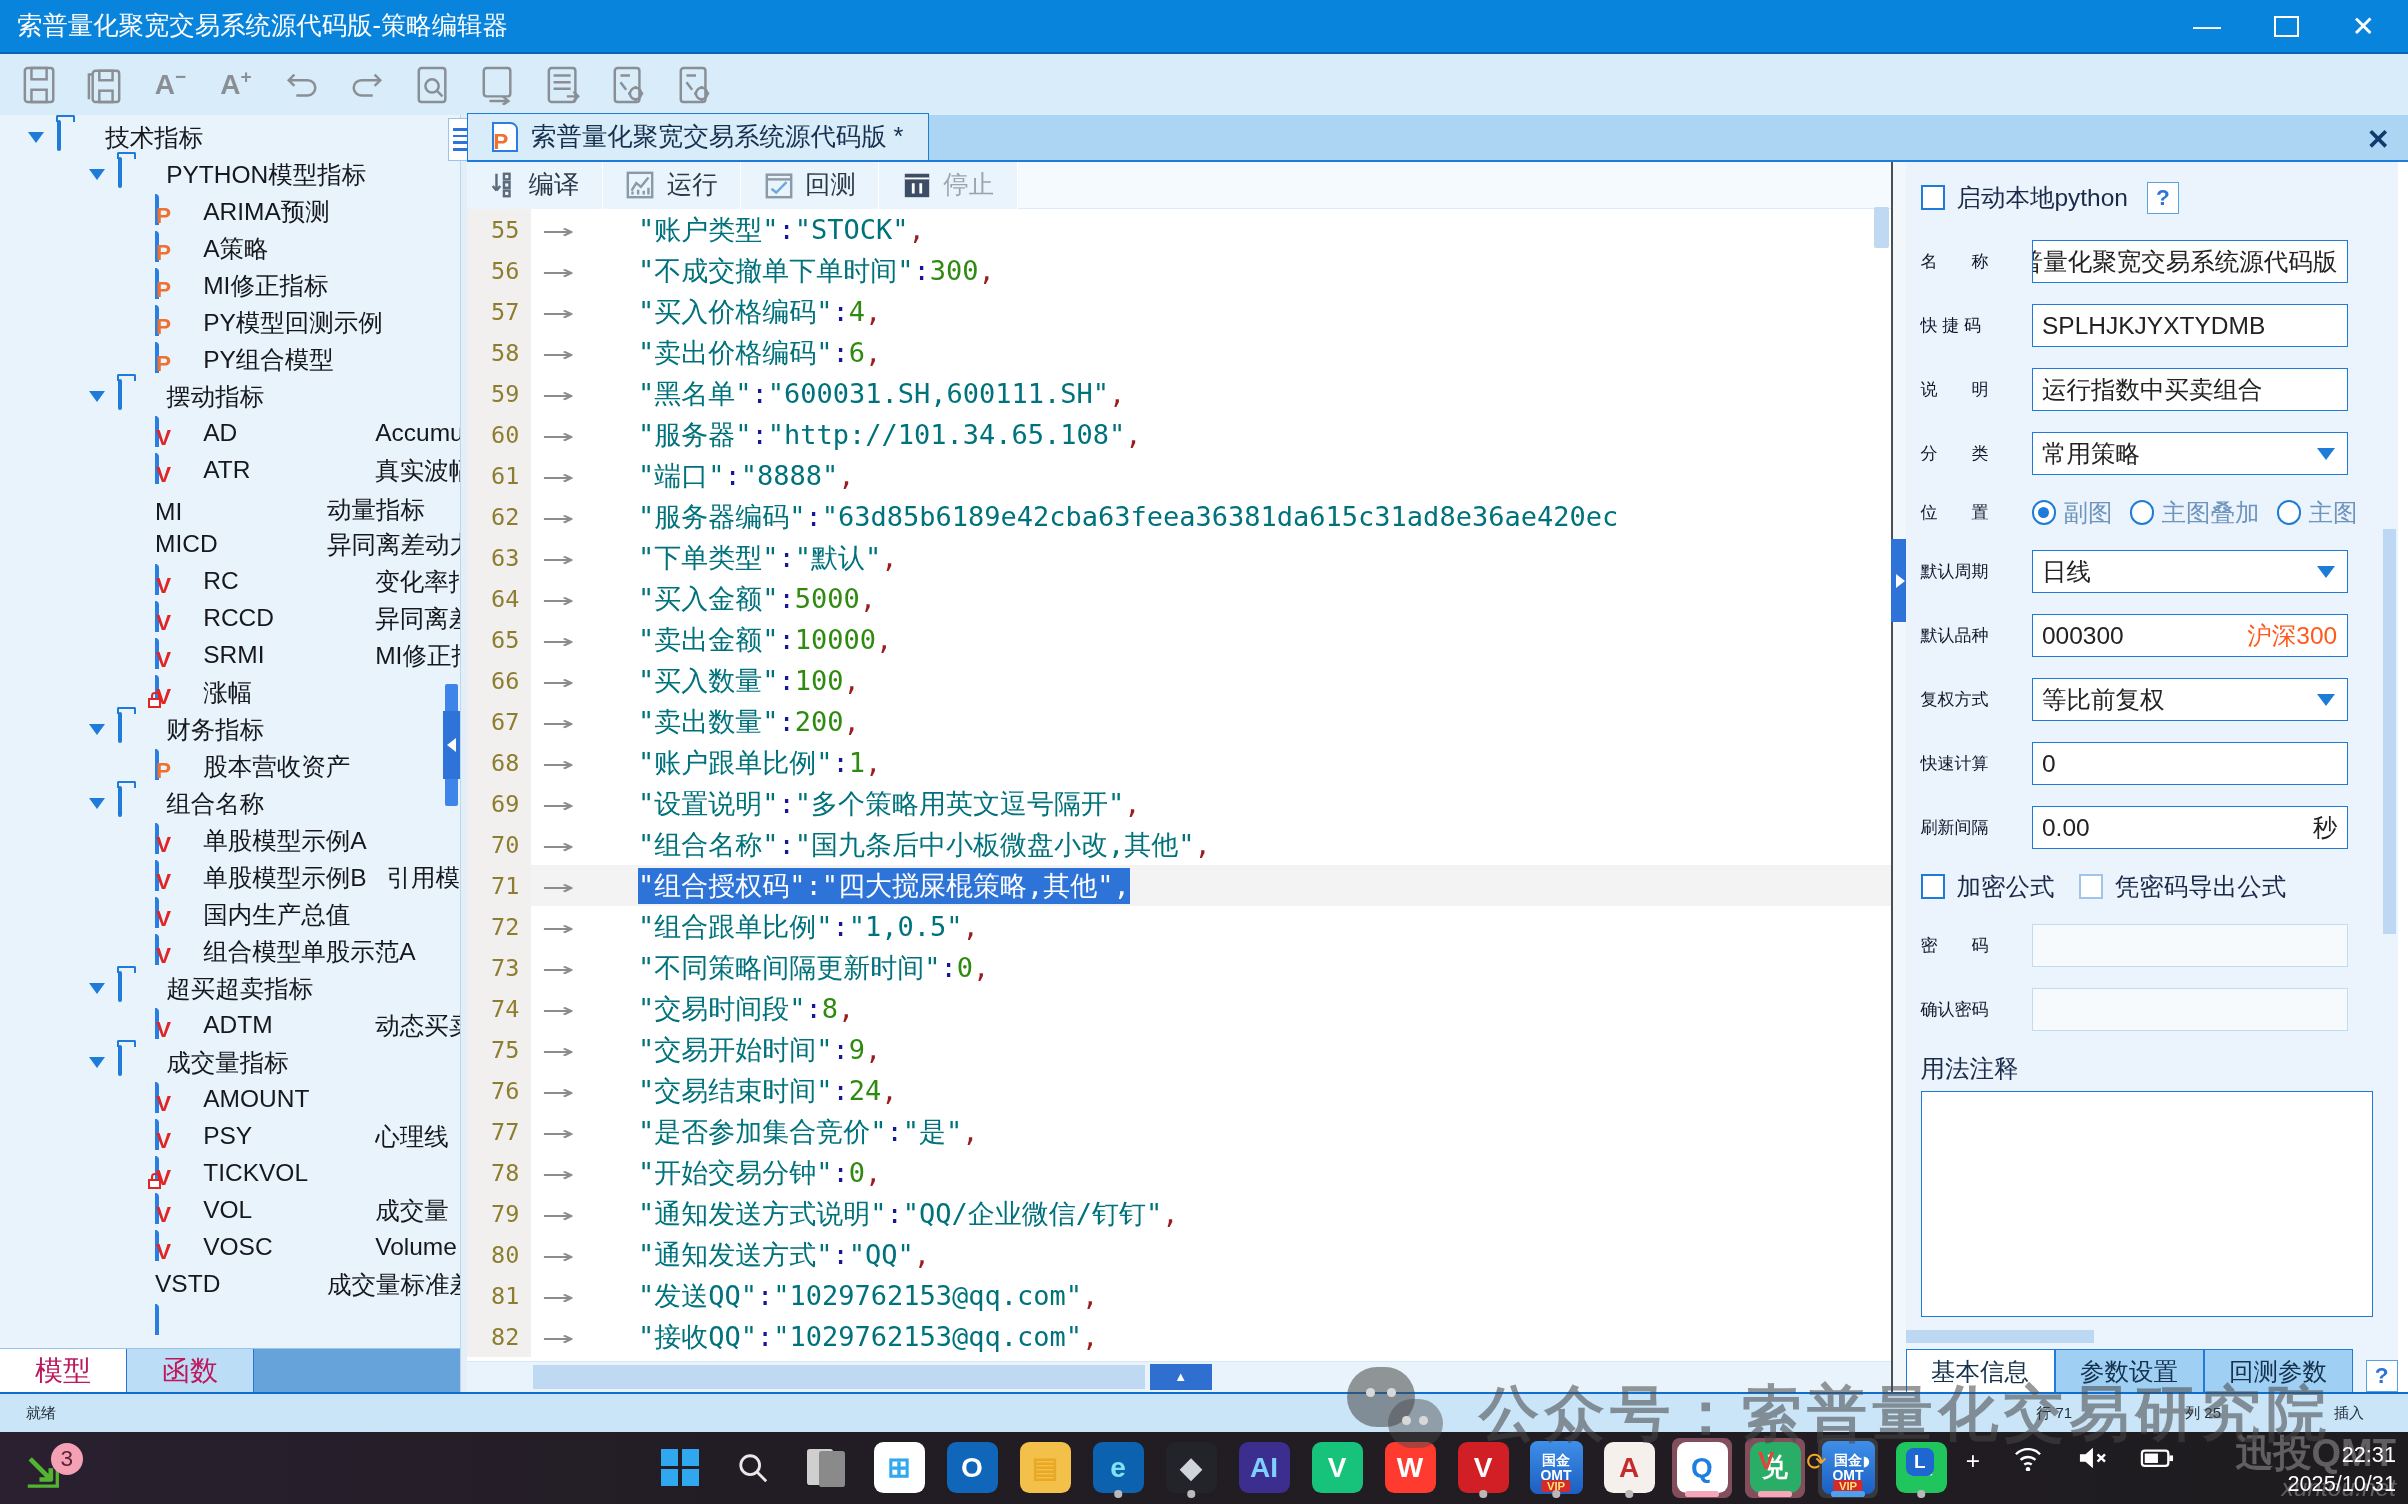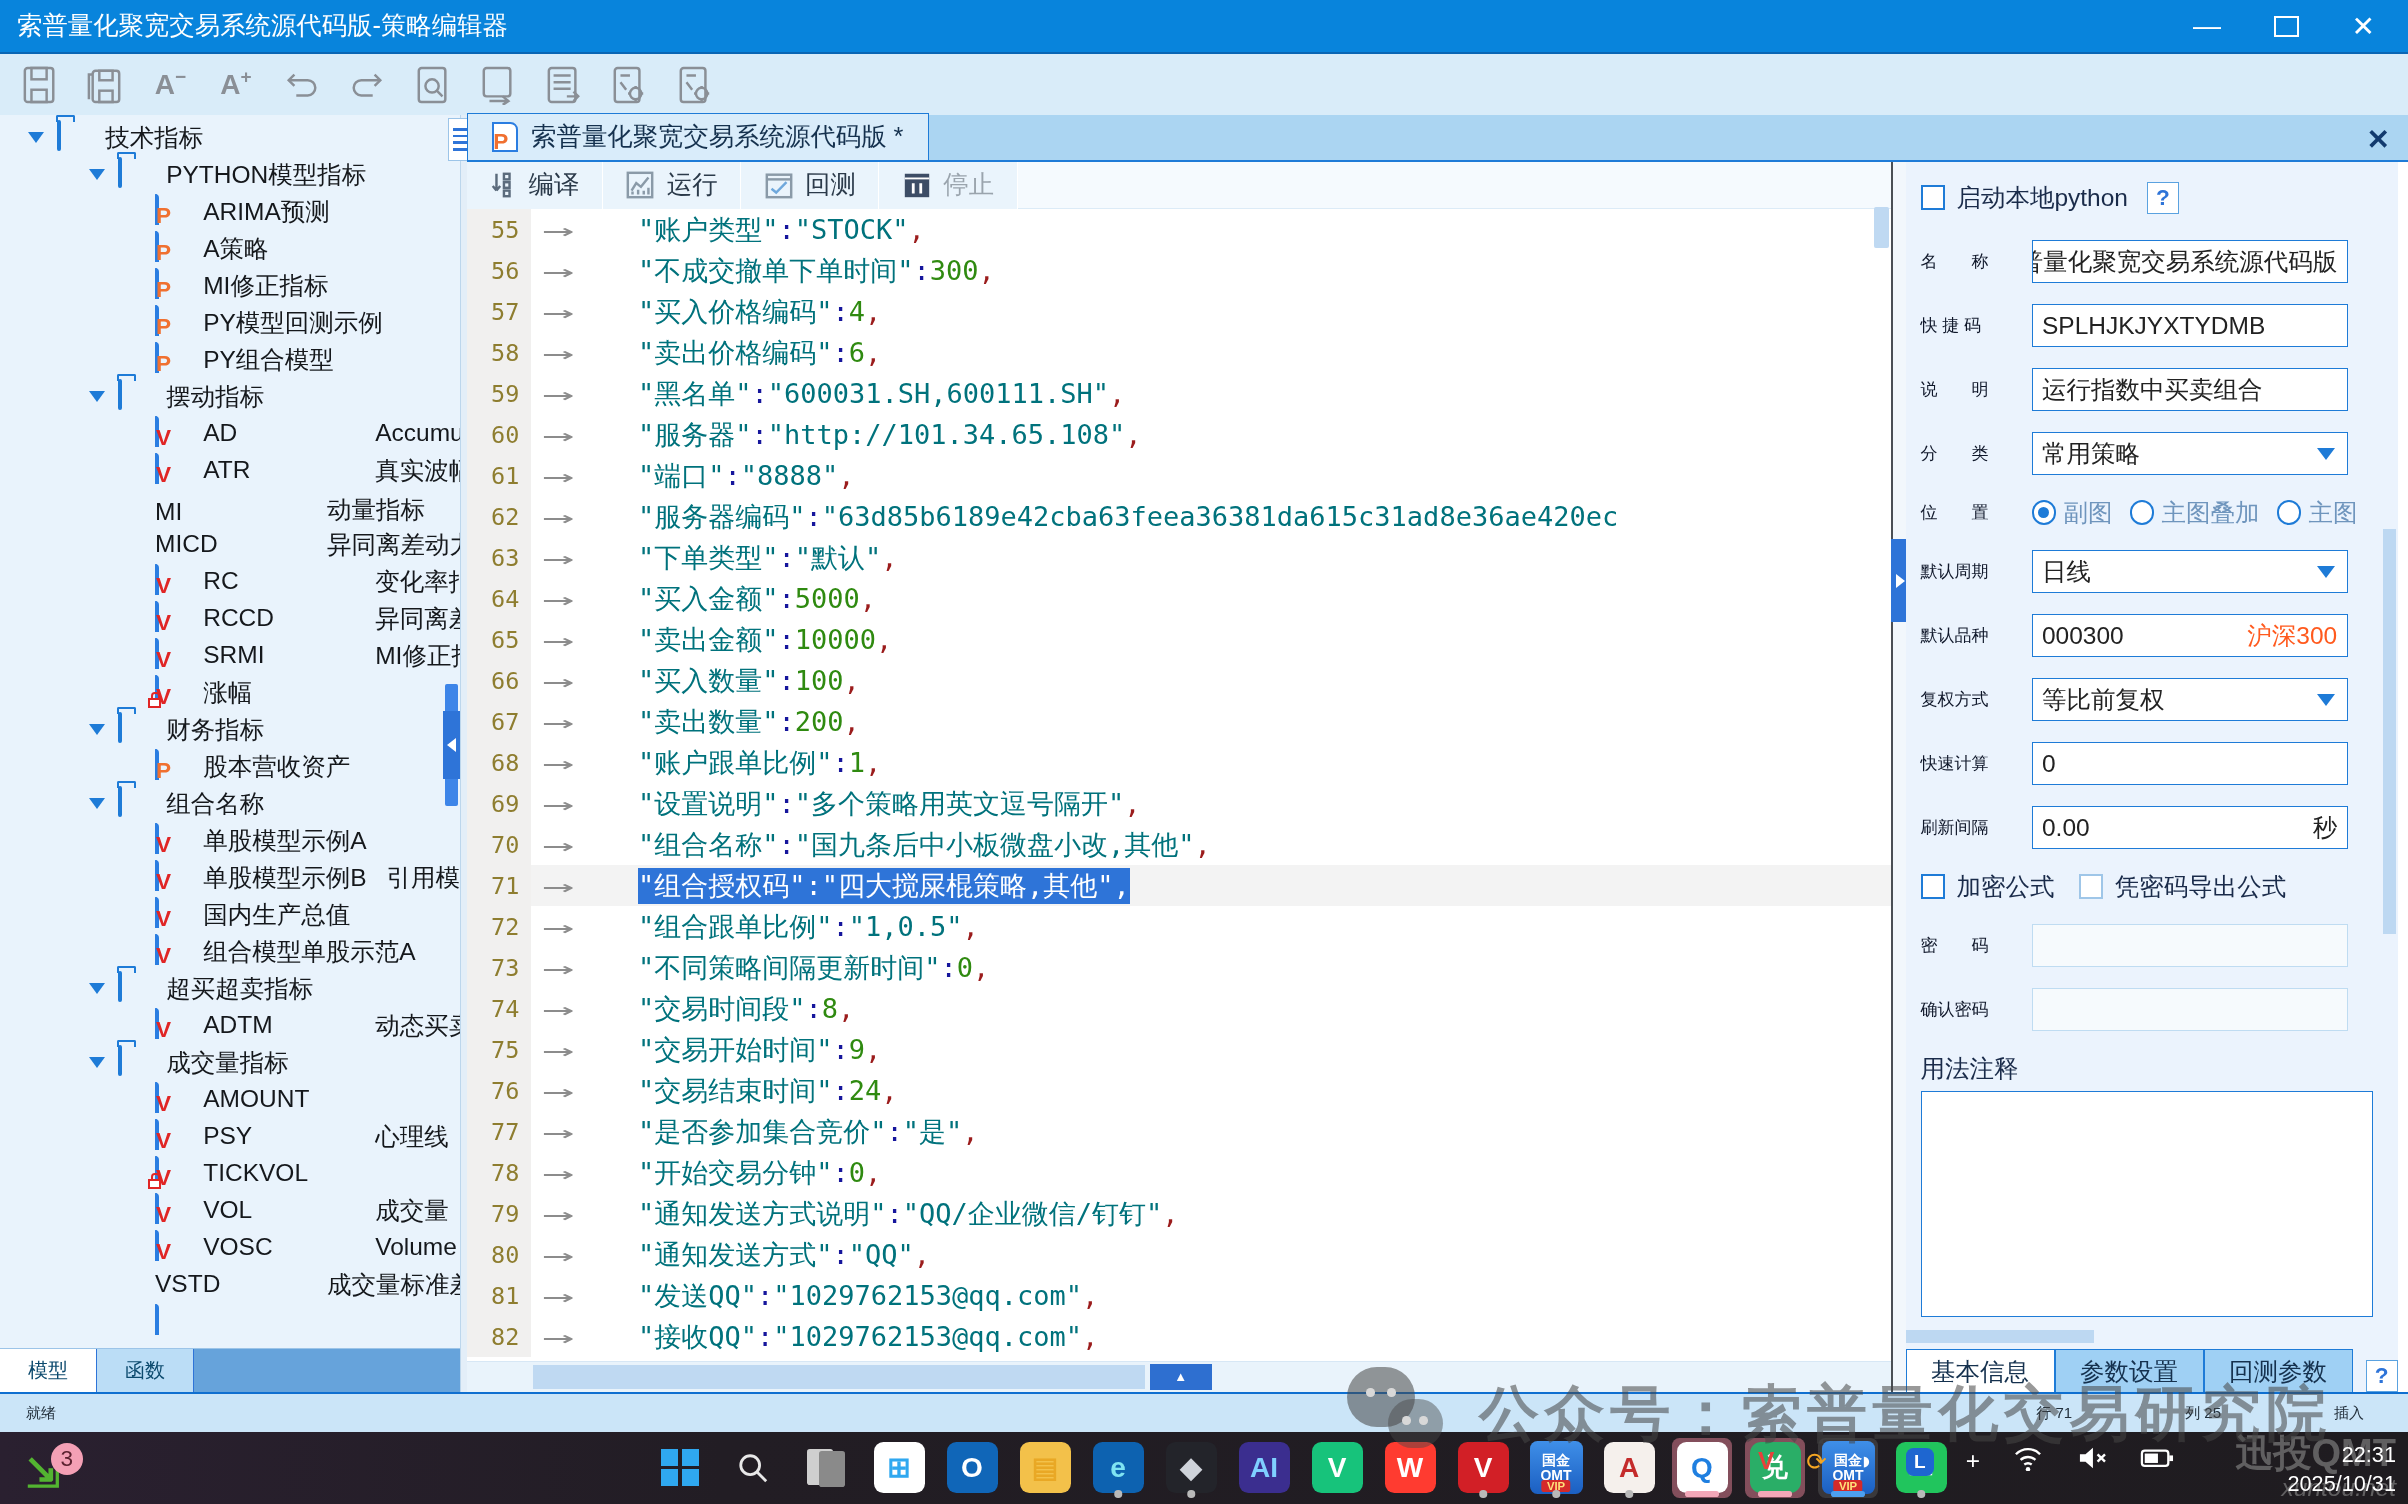--- a/index.html
+++ b/index.html
@@ -41,21 +41,21 @@
   .folder-i:before { content:""; position:absolute; top:-7.5px; left:-2.8px; width:15px; height:5.6px; border:2.8px solid #1E7BD7; border-bottom:none; border-radius:1.9px 1.9px 0 0; }
   .doc-i { width:26px; height:30px; border:2.8px solid #2a7de1; border-top-right-radius:7.5px; position:relative; background:#fff; }
   .doc-i .lt { position:absolute; left:-0.9px; bottom:-3.8px; font-weight:bold; font-size:22.6px; line-height:1; }
   .lt.p { color:#F07030; } .lt.v { color:#E02525; }
   .lock { position:absolute; left:-9.4px; bottom:-3.8px; width:13px; height:10.4px; border:2.8px solid #E02525; background:#fff; }
   .lock:before { content:""; position:absolute; top:-7.5px; left:0.9px; width:5.6px; height:5.6px; border:2.4px solid #E02525; border-bottom:none; border-radius:3.8px 3.8px 0 0; }
   .side-scroll { position:absolute; right:1.9px; top:569px; width:13px; height:122px; background:#3D85E8; border-radius:1.9px; }
   .side-handle { position:absolute; right:0; top:596px; width:17px; height:68px; background:#2e74d8; display:flex; align-items:center; justify-content:center; }
   .side-handle:before { content:""; width:0; height:0; border-top:7.5px solid transparent; border-bottom:7.5px solid transparent; border-right:9.4px solid #fff; }
   .side-tabs { height:44px; display:flex; background:#66A3DB; border-top:1.9px solid #9cc4e8; }
-  .stab { padding:0 28px; display:flex; align-items:center; font-size:20px; color:#0c4a6e; border-right:1.9px solid #2e74d8; }
+  .stab { padding:0 35px; display:flex; align-items:center; font-size:28px; color:#be185d; border-right:1.9px solid #2e74d8; }
   .stab.active { background:#fff; }
   .stab:not(.active) { background:#BBDDF6; }
   .side-filler { flex:1; background:#66A3DB; }
 
   
   .vsplit { width:5.6px; background:#e3eef8; position:relative; }
   .vsplit .grip { position:absolute; top:2.8px; left:-13px; width:24.5px; height:43px; background:#fff; border:1.9px solid #9cc4e8;
     display:flex; flex-direction:column; justify-content:center; gap:3.8px; padding:0 3.8px; }
   .vsplit .grip i { height:2.8px; background:#2e74d8; display:block; }
 

